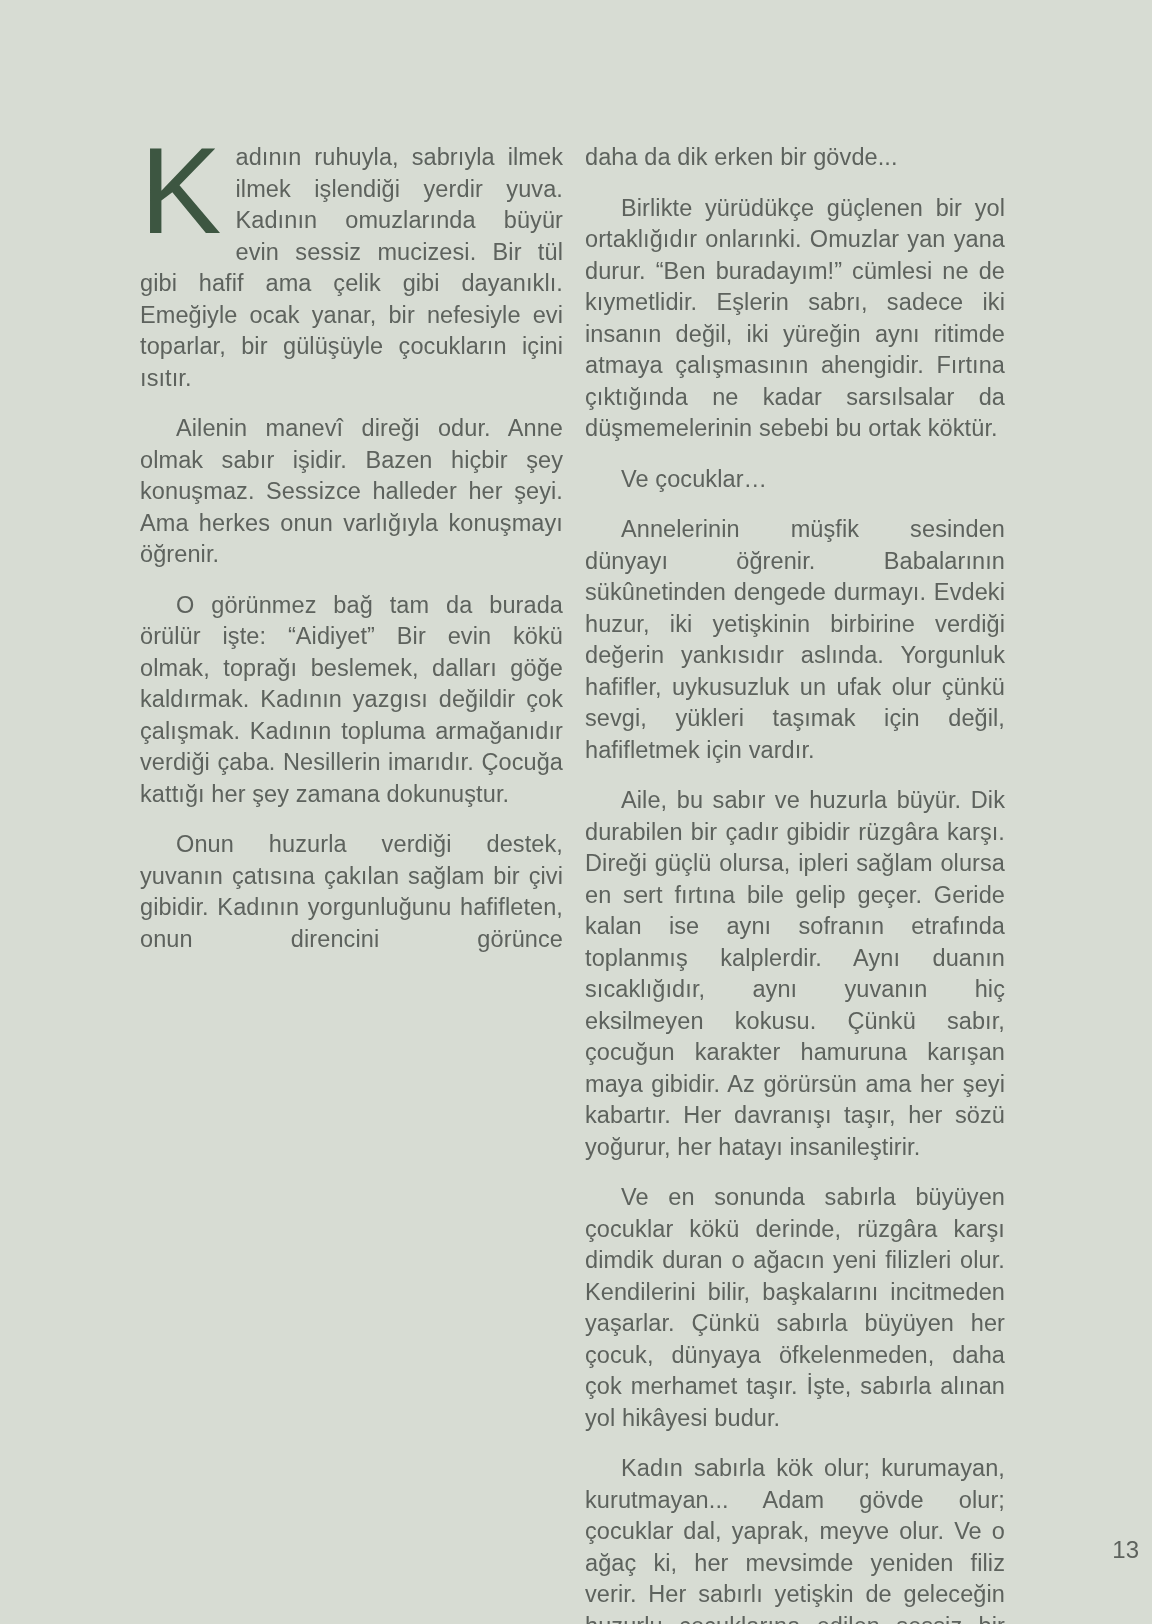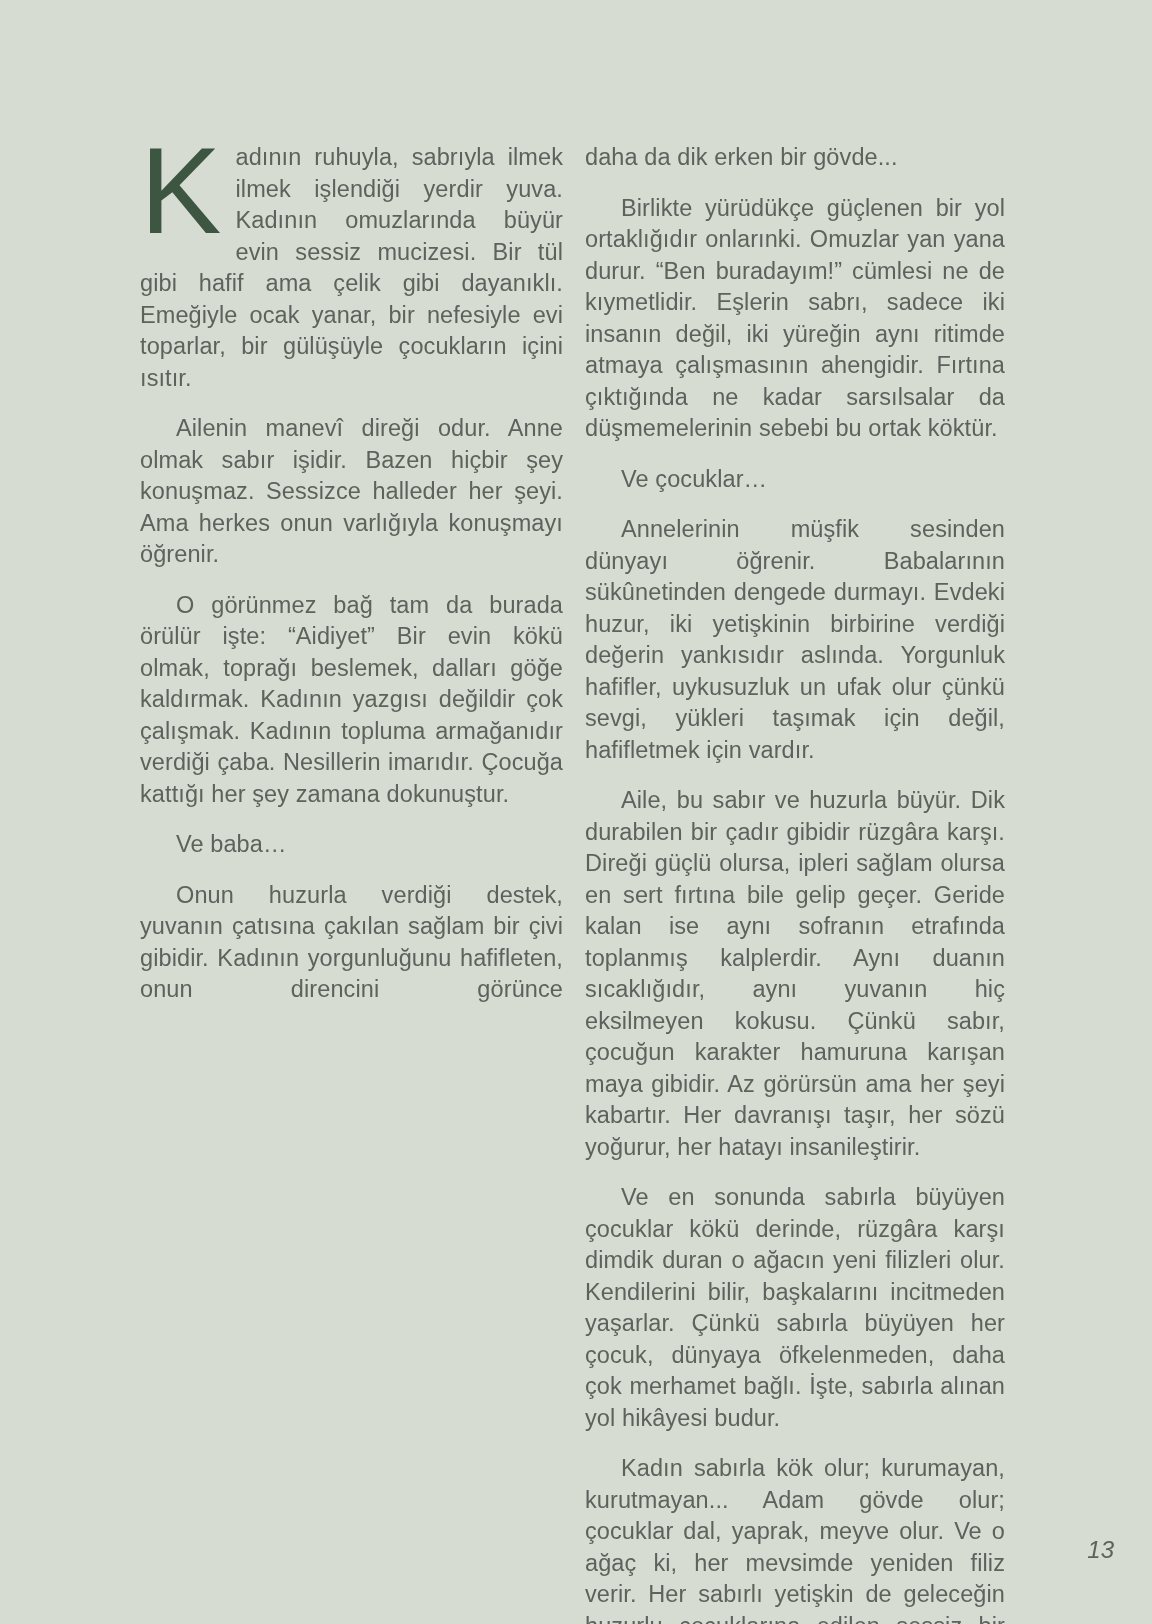--- a/index.html
+++ b/index.html
@@ -38,65 +38,63 @@
     float:left;
     font-size:122px;
     line-height:93px;
     height:93px;
     margin:3px 14px 0 0;
     font-weight:300;
     color:var(--dropcap,#3d5641);
   }
   .page-number{
     position:absolute;
-    top:1536px;left:968px;width:146px;
+    top:1536px;left:993px;width:146px;
     text-align:right;
     font-size:24px;
     color:var(--text,#5d625d);
-    font-style:italic;
   }
 </style>
 </head>
 <body>
 
 <div class="page">
 
   <div class="columns">
 
     <div class="column left">
       <p class="para lead"><span class="dropcap">K</span><span>adının ruhuyla, sabrıyla ilmek ilmek işlendiği yerdir yuva. Kadının omuzlarında büyür evin sessiz mucizesi. Bir tül gibi hafif ama çelik gibi dayanıklı. Emeğiyle ocak yanar, bir nefesiyle evi toparlar, bir gülüşüyle çocukların içini ısıtır.</span></p>
       <div>
 
           <p class="para indent">Ailenin manevî direği odur. Anne olmak sabır işidir. Bazen hiçbir şey konuşmaz. Sessizce halleder her şeyi. Ama herkes onun varlığıyla konuşmayı öğrenir.</p>
 
 
           <p class="para indent">O görünmez bağ tam da burada örülür işte: “Aidiyet” Bir evin kökü olmak, toprağı beslemek, dalları göğe kaldırmak. Kadının yazgısı değildir çok çalışmak. Kadının topluma armağanıdır verdiği çaba. Nesillerin imarıdır. Çocuğa kattığı her şey zamana dokunuştur.</p>
 
 
 
-          <p class="para indent">Ve baba…</p>
 
           <p class="para indent justify-last">Onun huzurla verdiği destek, yuvanın çatısına çakılan sağlam bir çivi gibidir. Kadının yorgunluğunu hafifleten, onun direncini görünce</p>
         </div>
     </div>
 
     <div class="column right">
       <div>
 
           <p class="para">daha da dik erken bir gövde...</p>
 
           <p class="para indent">Birlikte yürüdükçe güçlenen bir yol ortaklığıdır onlarınki. Omuzlar yan yana durur. “Ben buradayım!” cümlesi ne de kıymetlidir. Eşlerin sabrı, sadece iki insanın değil, iki yüreğin aynı ritimde atmaya çalışmasının ahengidir. Fırtına çıktığında ne kadar sarsılsalar da düşmemelerinin sebebi bu ortak köktür.</p>
 
           <p class="para indent">Ve çocuklar…</p>
 
           <p class="para indent">Annelerinin müşfik sesinden dünyayı öğrenir. Babalarının sükûnetinden dengede durmayı. Evdeki huzur, iki yetişkinin birbirine verdiği değerin yankısıdır aslında. Yorgunluk hafifler, uykusuzluk un ufak olur çünkü sevgi, yükleri taşımak için değil, hafifletmek için vardır.</p>
 
           <p class="para indent">Aile, bu sabır ve huzurla büyür. Dik durabilen bir çadır gibidir rüzgâra karşı. Direği güçlü olursa, ipleri sağlam olursa en sert fırtına bile gelip geçer. Geride kalan ise aynı sofranın etrafında toplanmış kalplerdir. Aynı duanın sıcaklığıdır, aynı yuvanın hiç eksilmeyen kokusu. Çünkü sabır, çocuğun karakter hamuruna karışan maya gibidir. Az görürsün ama her şeyi kabartır. Her davranışı taşır, her sözü yoğurur, her hatayı insanileştirir.</p>
 
-          <p class="para indent">Ve en sonunda sabırla büyüyen çocuklar kökü derinde, rüzgâra karşı dimdik duran o ağacın yeni filizleri olur. Kendilerini bilir, başkalarını incitmeden yaşarlar. Çünkü sabırla büyüyen her çocuk, dünyaya öfkelenmeden, daha çok merhamet bağlı. İşte, sabırla alınan yol hikâyesi budur.</p>
+          <p class="para indent">Ve en sonunda sabırla büyüyen çocuklar kökü derinde, rüzgâra karşı dimdik duran o ağacın yeni filizleri olur. Kendilerini bilir, başkalarını incitmeden yaşarlar. Çünkü sabırla büyüyen her çocuk, dünyaya öfkelenmeden, daha çok merhamet taşır. İşte, sabırla alınan yol hikâyesi budur.</p>
 
           <p class="para indent">Kadın sabırla kök olur; kurumayan, kurutmayan... Adam gövde olur; çocuklar dal, yaprak, meyve olur. Ve o ağaç ki, her mevsimde yeniden filiz verir. Her sabırlı yetişkin de geleceğin huzurlu çocuklarına edilen sessiz bir dua gibidir, vesselam…</p>
         </div>
     </div>
 
   </div>
 
   <div class="page-number">13</div>
 
 </div>

